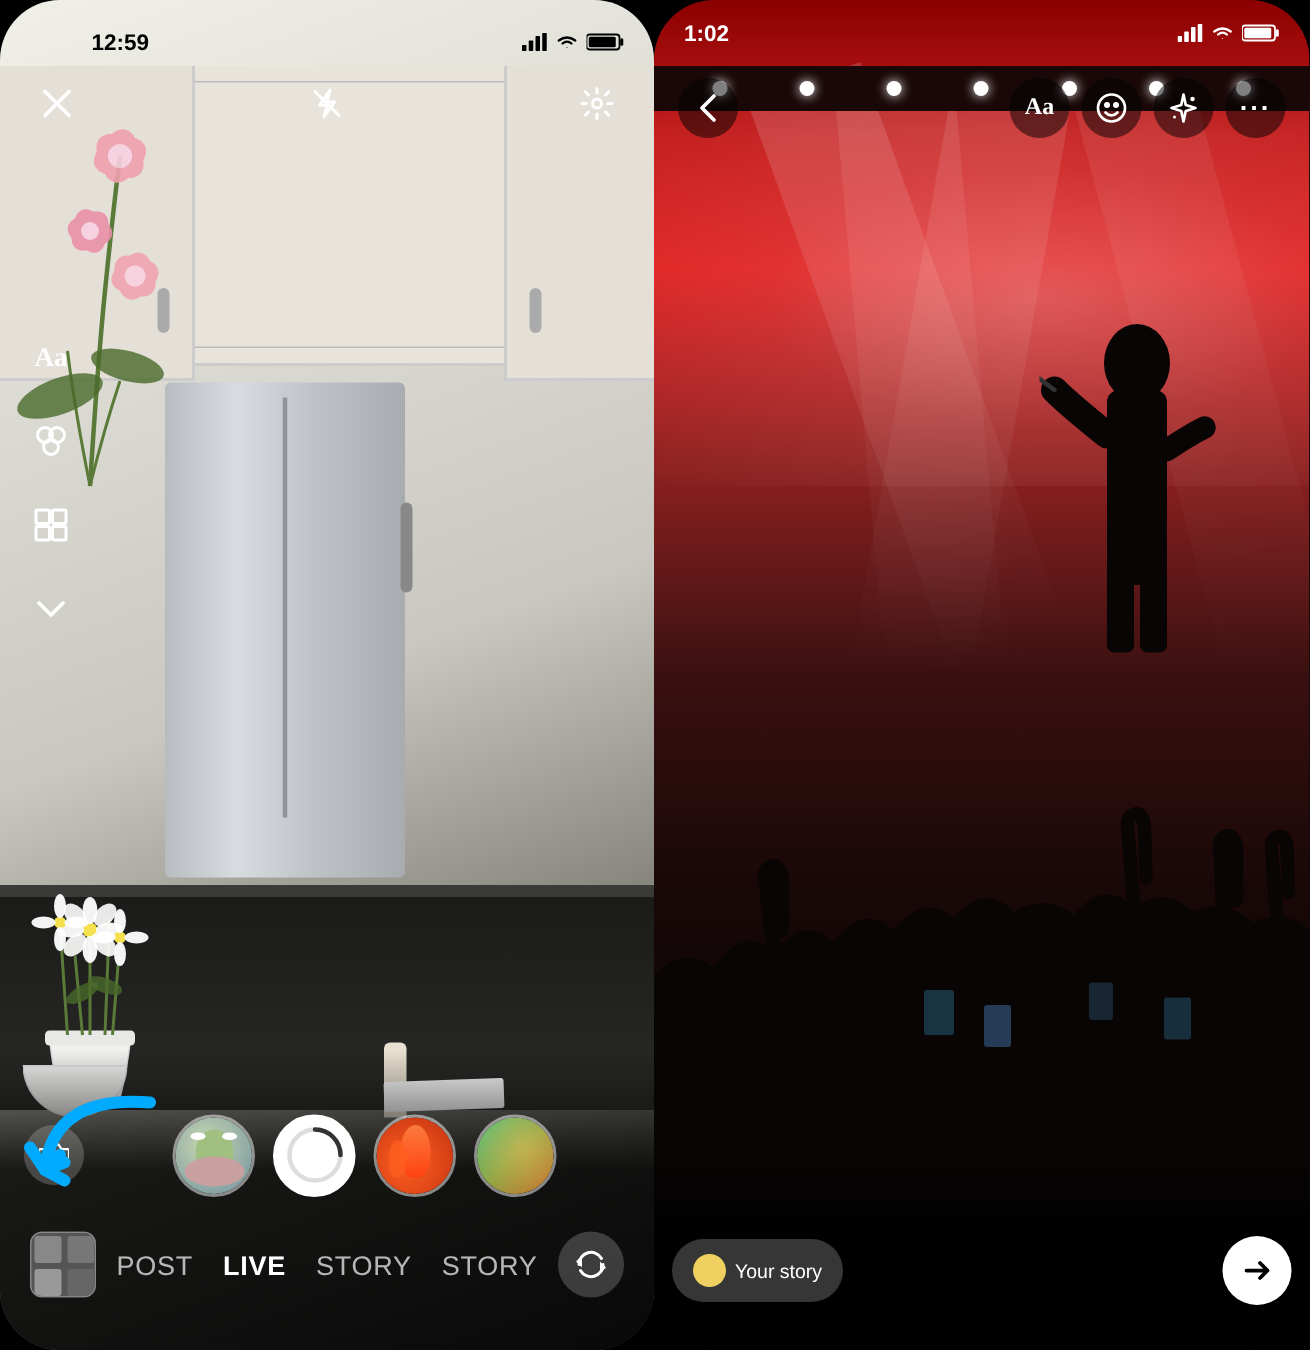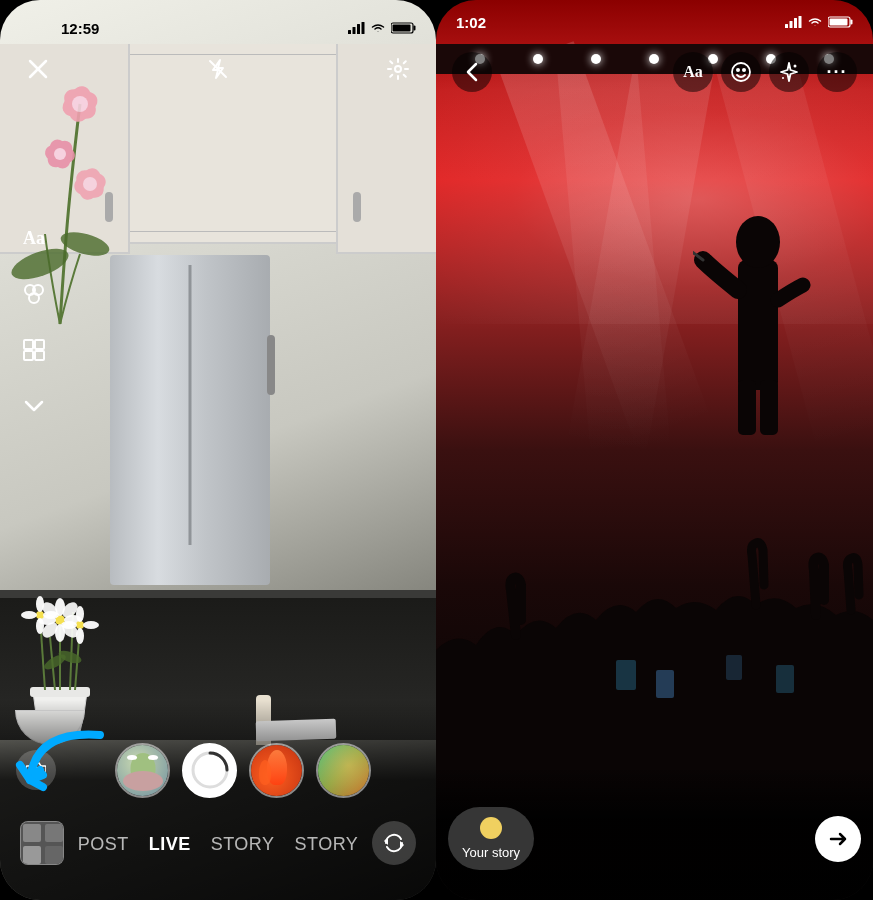--- a/index.html
+++ b/index.html
@@ -456,21 +456,20 @@
       display: flex;
       align-items: center;
       gap: 6px;
       padding: 10px 14px;
       border-radius: 50px;
       background: rgba(60,60,60,0.9);
       color: #fff;
       font-size: 13px;
       font-weight: 500;
       white-space: nowrap;
-      flex-direction: column;
     }
 
     .share-btn .dot {
       width: 22px;
       height: 22px;
       border-radius: 50%;
       flex-shrink: 0;
     }
 
     .dot-yellow { background: #f0d060; }

